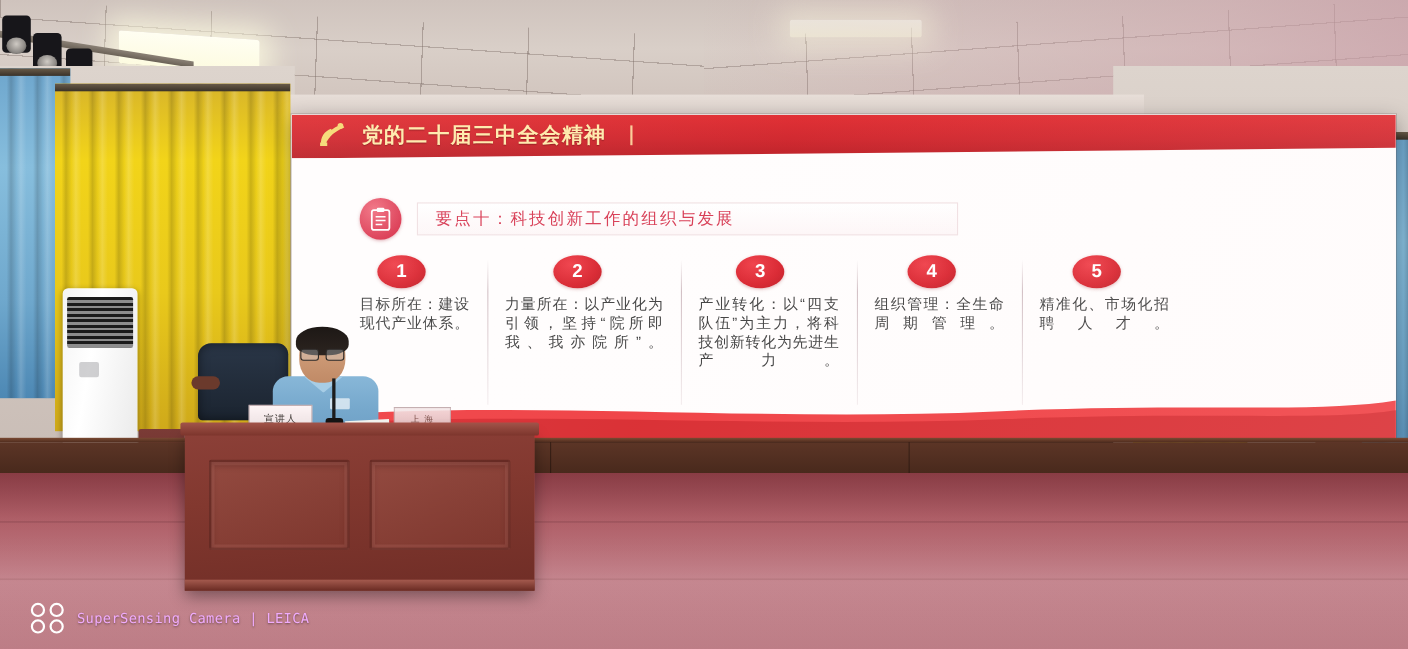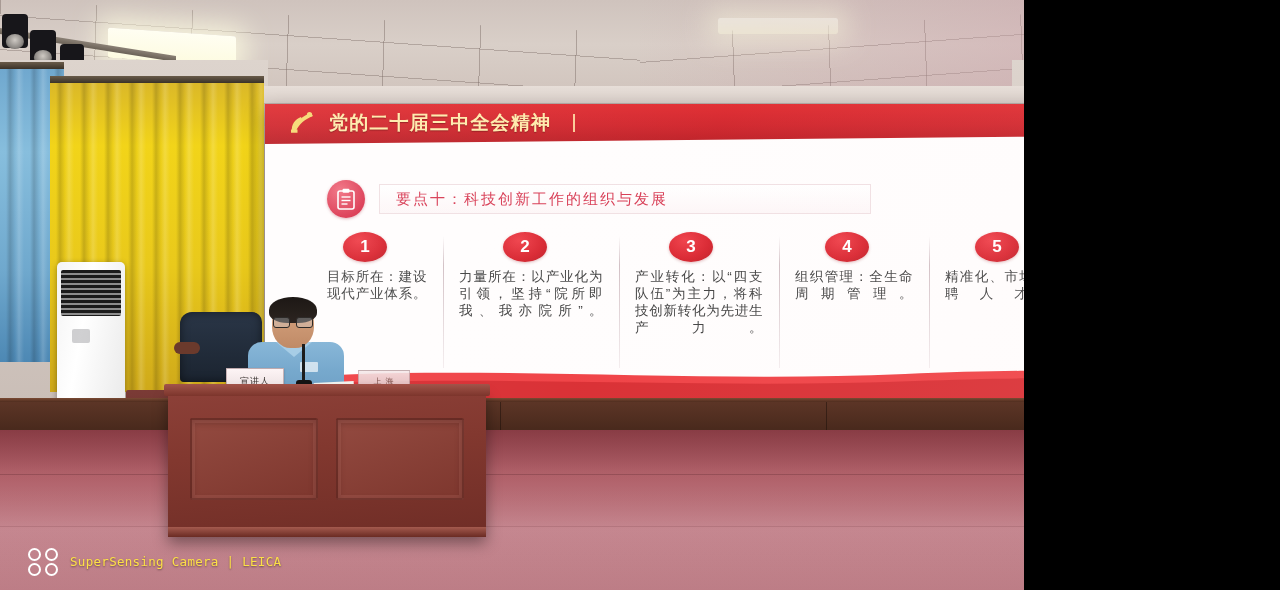--- a/index.html
+++ b/index.html
@@ -1,19 +1,19 @@
 <!DOCTYPE html>
 <html><head>
 <meta charset="utf-8">
 <style>
   * { margin:0; padding:0; box-sizing:border-box; }
   html,body { width:1280px; height:590px; overflow:hidden; background:#000; }
   body { font-family:"Liberation Sans", sans-serif; }
 
-  #scene { position:relative; width:1024px; height:590px; overflow:hidden;text-decoration:underline; }
+  #scene { position:relative; width:1280px; height:590px; overflow:hidden;text-decoration:underline; }
 
   
   .ceiling {
     position:absolute; left:0; top:0; width:1280px; height:118px;
     background:linear-gradient(180deg,#cfc3bd 0%,#d9cfc8 38%,#cdbfb8 100%);
   }
   .ceiling-grid {
     position:absolute; inset:0;
     background-image:
       repeating-linear-gradient(92deg, rgba(120,104,98,.45) 0 1px, transparent 1px 96px),
@@ -293,21 +293,21 @@
   
   .watermark{
     position:absolute; left:28px; bottom:14px; display:flex; align-items:center; gap:10px;
     text-shadow:0 1px 2px rgba(0,0,0,.45);
   }
   .wm-dots{ display:grid; grid-template-columns:15px 15px; grid-gap:2px; }
   .wm-dot{ width:13px; height:13px; border:2px solid #fff; border-radius:50%; }
   .wm-lines{ display:flex; flex-direction:column; line-height:1.18; }
   .wm-l1{ color:#fff; font-size:16px; font-weight:bold; letter-spacing:.4px;
           font-family:"DejaVu Sans Mono", monospace; }
-  .wm-l2{ color:#fde047; font-size:12.5px; letter-spacing:.3px;
+  .wm-l2{ color:#f0abfc; font-size:12.5px; letter-spacing:.3px;
           font-family:"DejaVu Sans Mono", monospace; }
 </style>
 </head>
 <body>
 
 <div id="scene">
 
   <div class="ceiling">
     <div class="ceil-half ceil-left">
       <div class="ceiling-grid skewL"></div>

